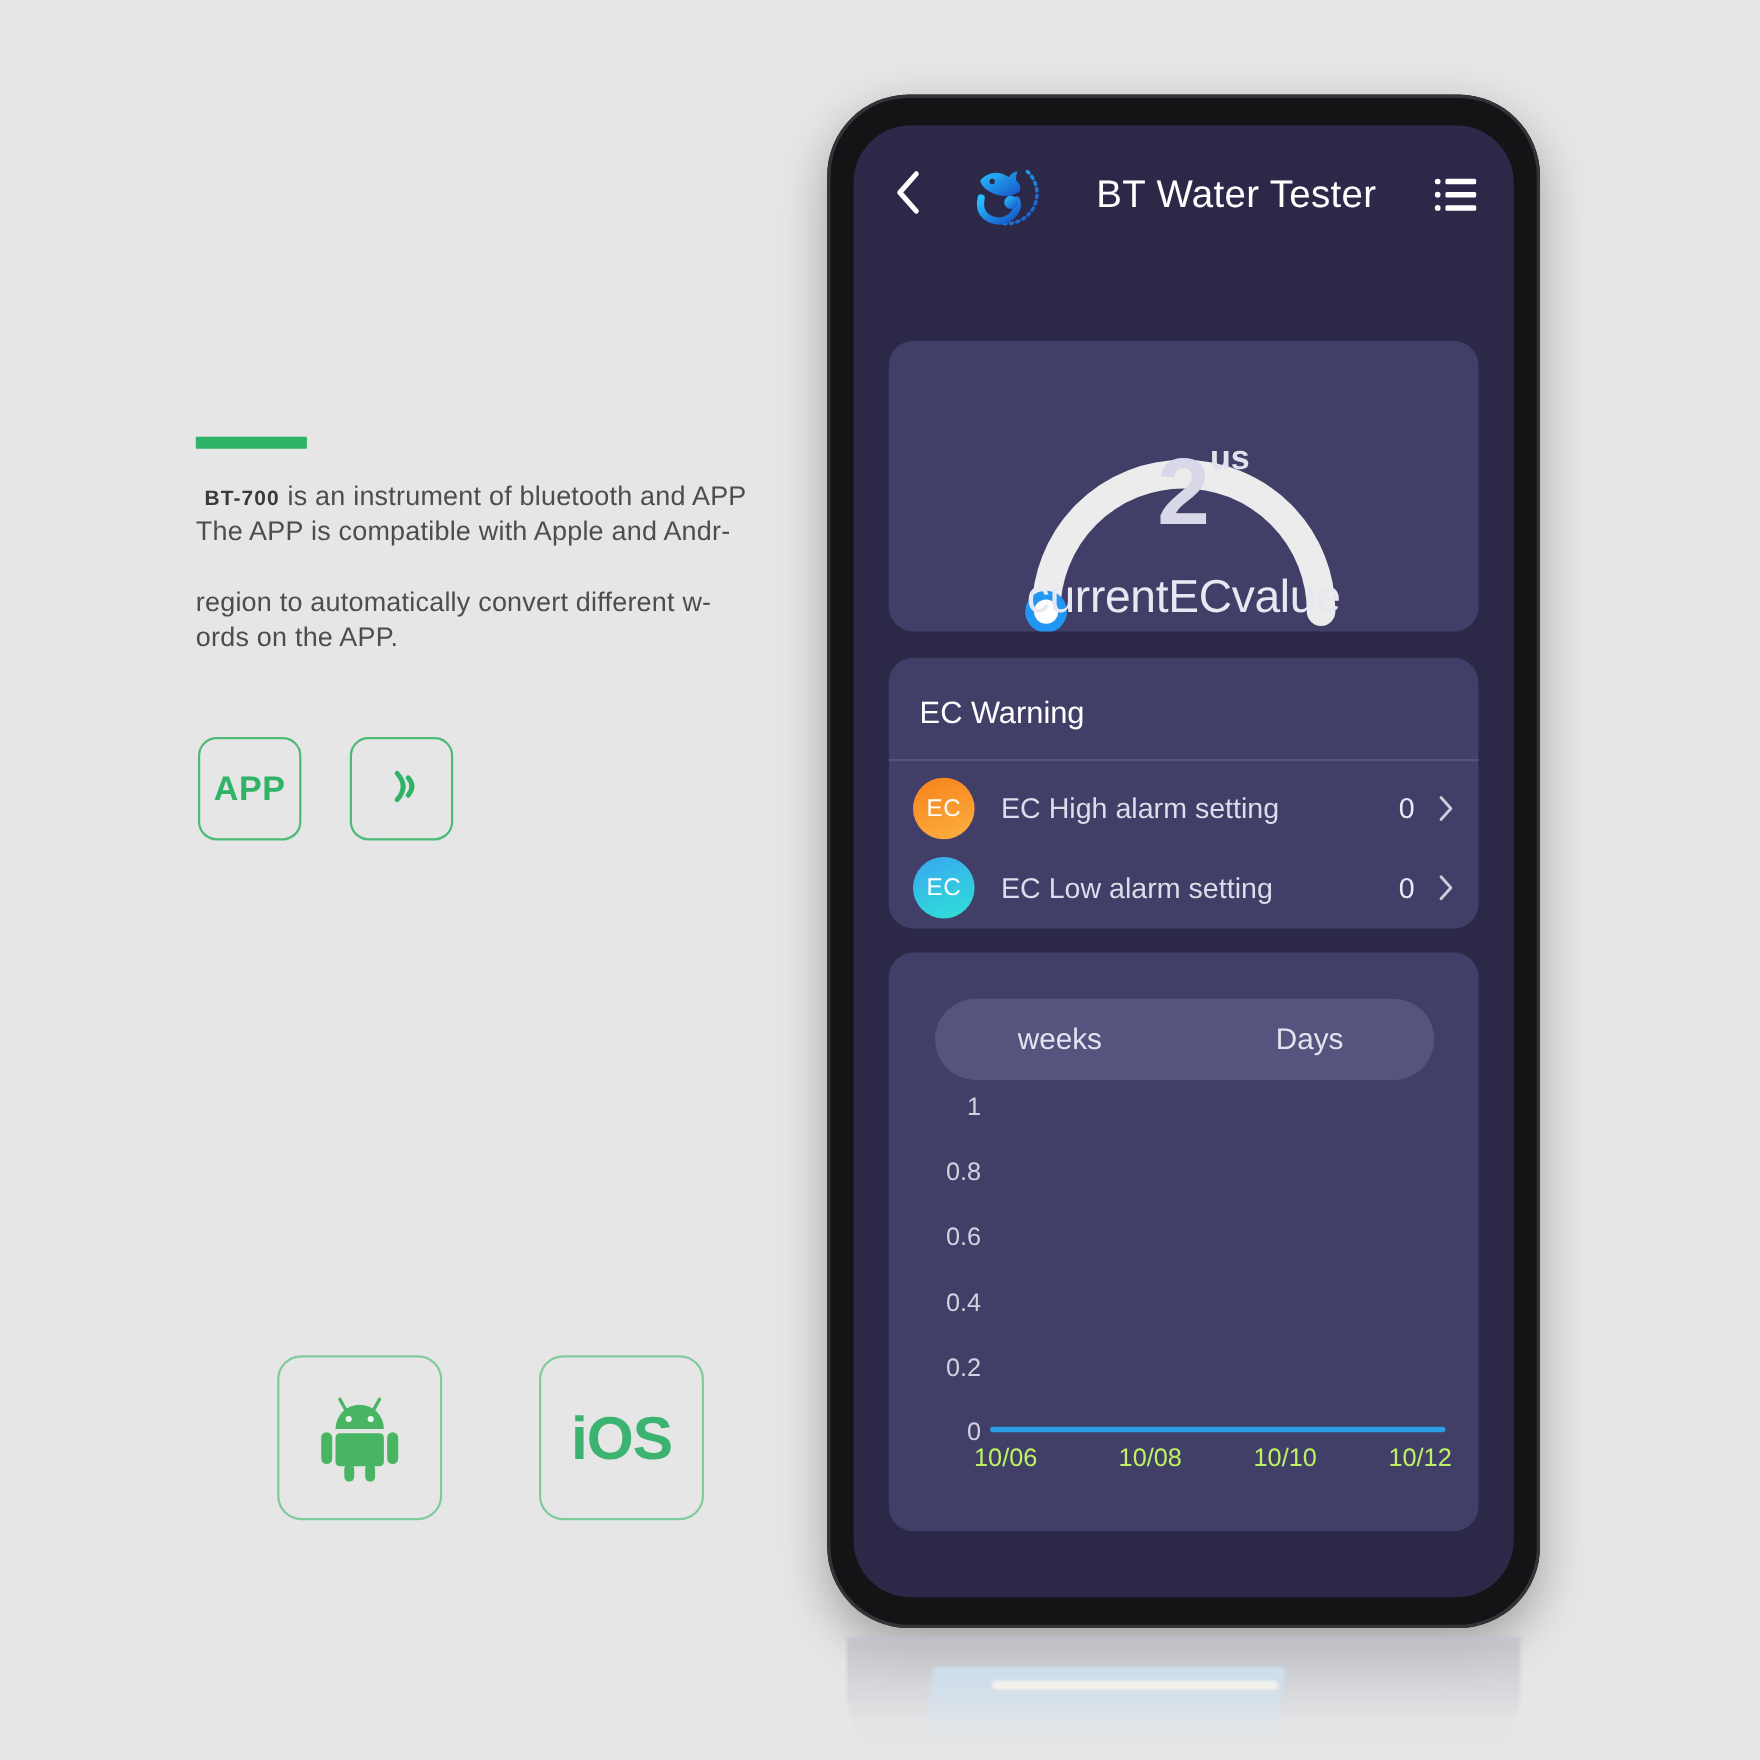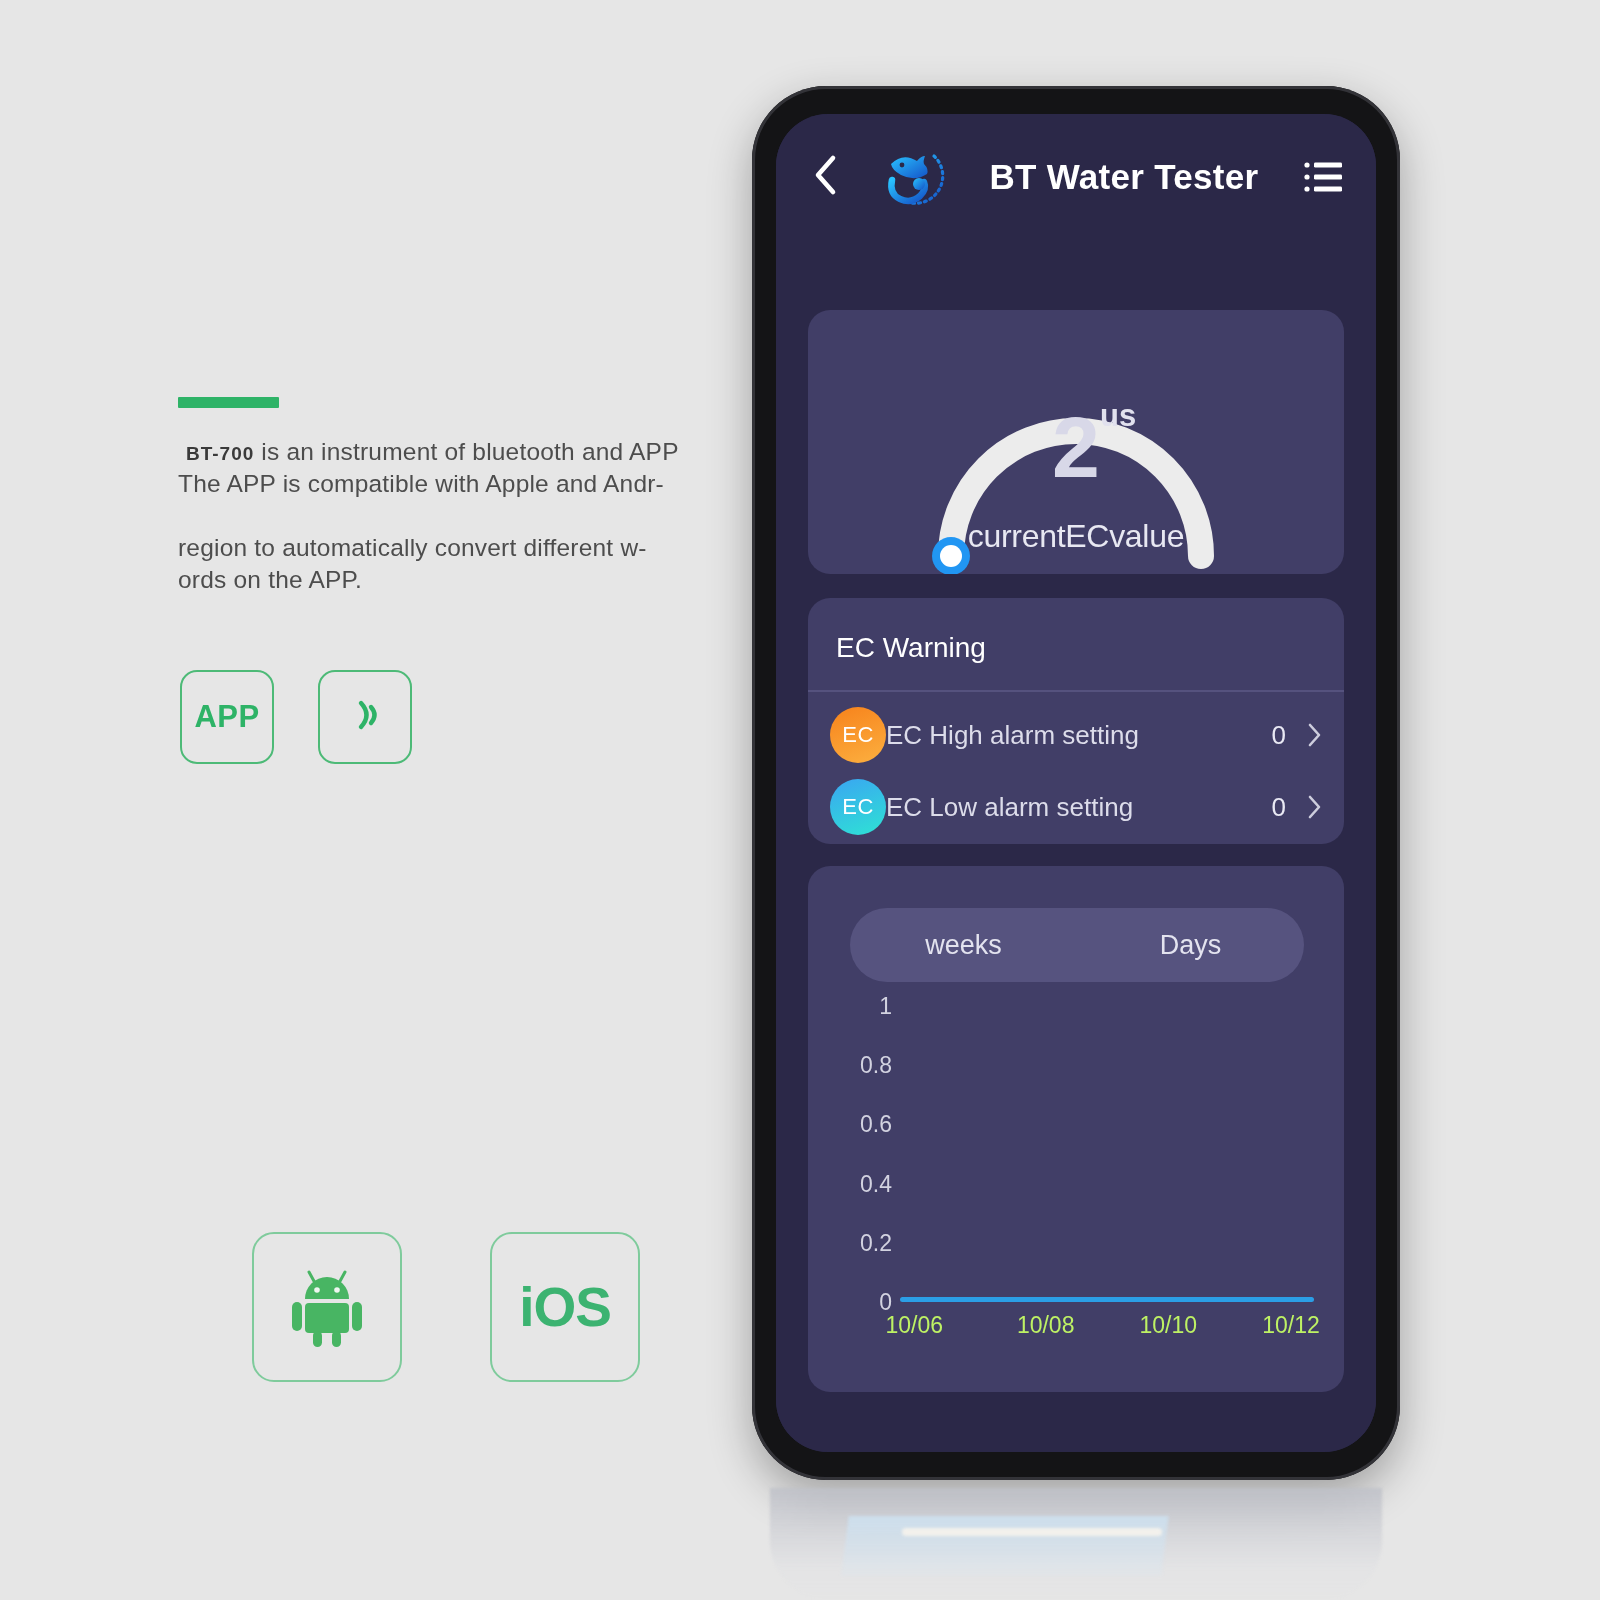--- a/index.html
+++ b/index.html
@@ -72,63 +72,63 @@
   
   .app-header{
     position:absolute;left:0;top:0;right:0;height:126px;
     display:flex;align-items:center;padding:0 30px;box-sizing:border-box;
   }
   .back-chevron{
     width:40px;height:40px;flex:0 0 auto;display:flex;align-items:center;justify-content:center;
   }
   .logo-fish{width:78px;height:78px;margin-left:26px;flex:0 0 auto;}
   .app-title{
-    flex:1;text-align:center;color:#ffffff;font-size:35px;font-weight:bold;
+    flex:1;text-align:center;color:#ffffff;font-size:35px;font-weight:normal;
     letter-spacing:.3px;margin-left:-4px;
   }
   .list-icon{width:44px;height:40px;flex:0 0 auto;}
   
   .card{
     position:absolute;left:32px;right:32px;
     background:#413e67;border-radius:22px;
   }
   .card-gauge{top:196px;height:264px;}
   .gauge-wrap{position:absolute;left:50%;top:14px;transform:translateX(-50%);width:400px;height:250px;}
   .gauge-value{
     position:absolute;left:0;right:0;top:80px;text-align:center;
     color:#d8d8e8;font-size:86px;font-weight:bold;line-height:1;
   }
   .gauge-unit{
     position:absolute;left:50%;top:74px;margin-left:24px;
     color:#e1e1ee;font-size:31px;font-weight:bold;
   }
   .gauge-label{
     position:absolute;left:0;right:0;top:194px;text-align:center;
-    color:#e8e8f2;font-size:32px;letter-spacing:-.3px;
+    color:#e8e8f2;font-size:42px;letter-spacing:-.3px;
   }
   
   .card-warning{top:484px;height:246px;}
   .warn-title{
     position:absolute;left:28px;top:34px;color:#ffffff;font-size:28px;font-weight:500;
   }
   .warn-divider{position:absolute;left:0;right:0;top:92px;height:2px;background:#55527e;}
   .warn-row{
     position:absolute;left:0;right:0;height:74px;display:flex;align-items:center;padding:0 22px;
     box-sizing:border-box;
   }
   .warn-row-1{top:100px;}
   .warn-row-2{top:172px;}
   .ec-badge{
     width:56px;height:56px;border-radius:50%;flex:0 0 auto;
     display:flex;align-items:center;justify-content:center;
     color:#fff;font-size:22px;font-weight:normal;letter-spacing:.5px;
   }
   .ec-high{background:linear-gradient(160deg,#f7821b 0%,#fcb040 100%);}
   .ec-low{background:linear-gradient(160deg,#3aa5f2 0%,#2ee3d4 100%);}
-  .warn-label{flex:1;color:#dcdcea;font-size:26px;}
+  .warn-label{flex:1;margin-left:24px;color:#dcdcea;font-size:26px;}
   .warn-value{color:#e9e9f4;font-size:26px;margin-right:22px;}
   .warn-arrow{width:14px;height:26px;flex:0 0 auto;}
   
   .card-chart{top:752px;height:526px;}
   .seg-control{
     position:absolute;left:42px;top:42px;width:454px;height:74px;
     background:#56537f;border-radius:37px;display:flex;align-items:center;
   }
   .seg{
     flex:1;text-align:center;color:#e3e3ef;font-size:27px;line-height:74px;

